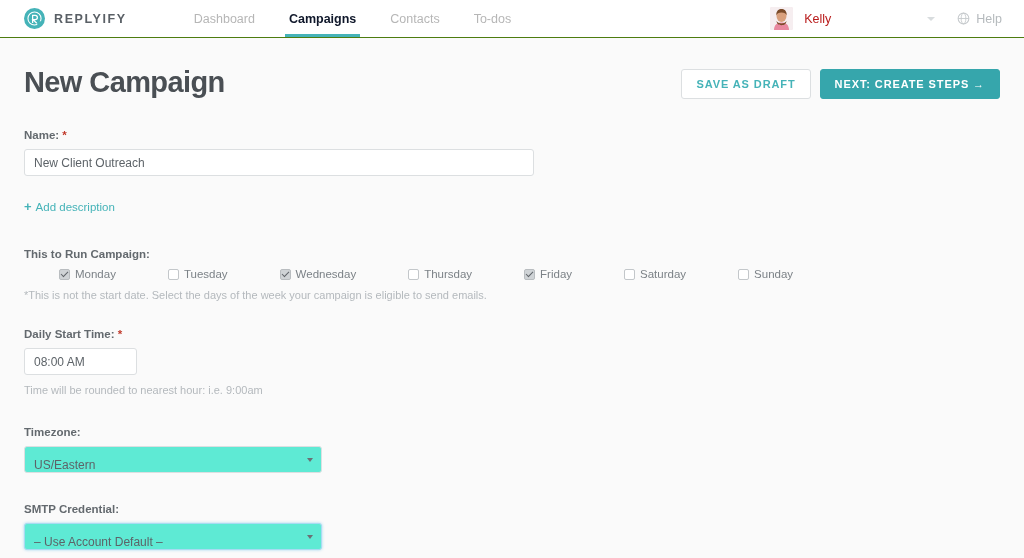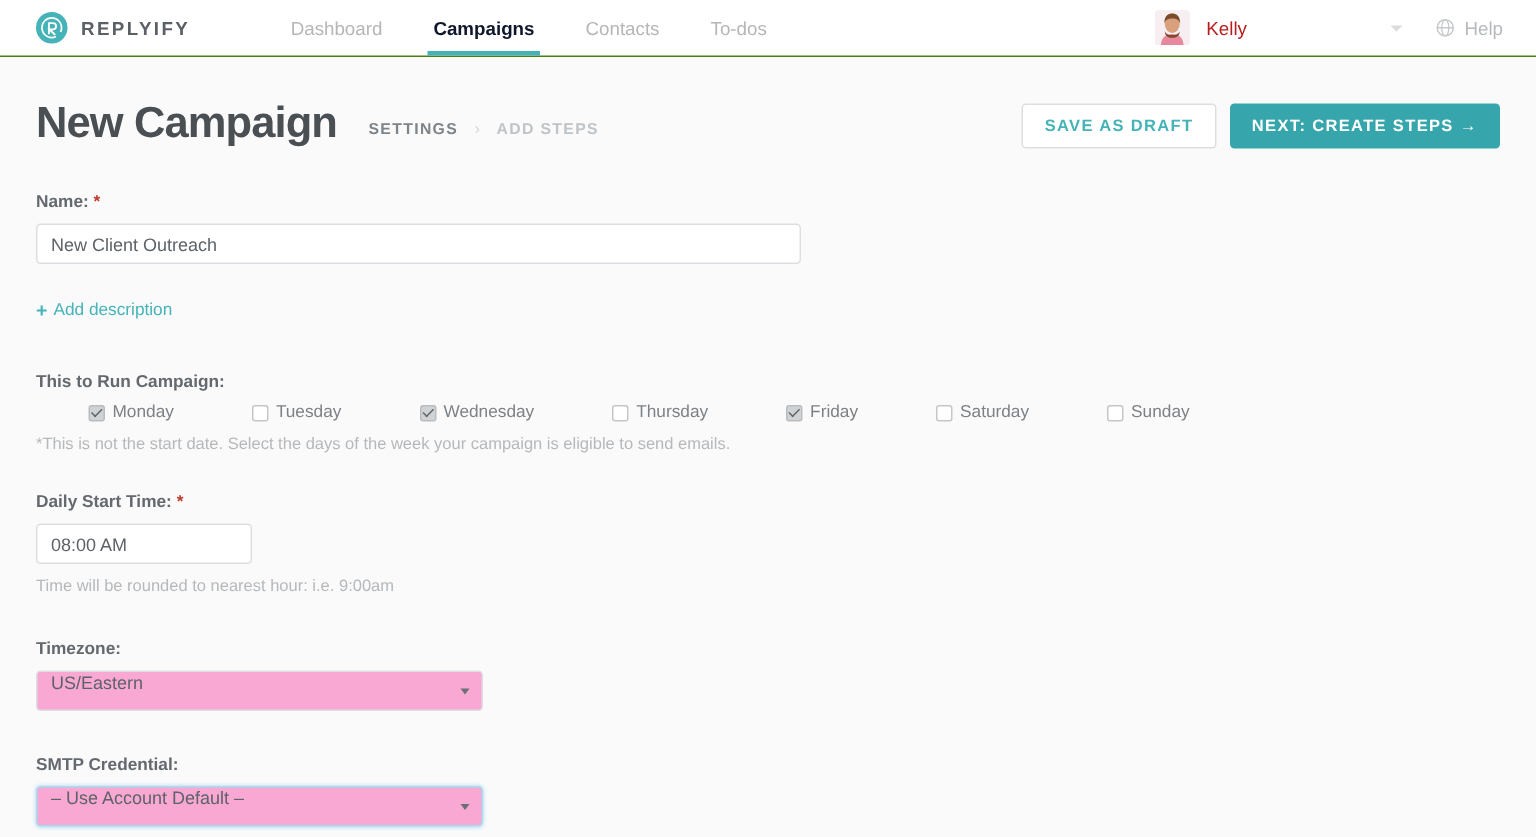--- a/index.html
+++ b/index.html
@@ -182,21 +182,21 @@
     height: 27px;
     border: 1px solid #dcdfe1;
     border-radius: 3px;
     background: #fff;
     font-family: "Liberation Sans", sans-serif;
     font-size: 12px;
     color: #5d6368;
     padding: 0 9px;
     outline: none;
   }
-  .text-input.small { width: 144px; }
+  .text-input.small { width: 113px; }
 
   .addlink {
     display: inline-flex;
     align-items: center;
     gap: 4px;
     margin-top: 24px;
     font-size: 11.5px;
     color: #45b3b8;
     cursor: pointer;
   }
@@ -252,26 +252,26 @@
 
   .select-wrap {
     position: relative;
     width: 298px;
   }
   .select-box {
     width: 100%;
     height: 27px;
     border: 1px solid #dcdfe1;
     border-radius: 3px;
-    background: #f9a8d4;
+    background: #5eead4;
     font-size: 12px;
     color: #5d6368;
     padding: 0 22px 0 9px;
     display: flex;
-    align-items: flex-start;
+    align-items: flex-end;
     cursor: pointer;
   }
   .select-wrap.focus .select-box {
     border-color: #a8dbf2;
     box-shadow: 0 0 3px rgba(130,200,235,0.75);
   }
   .select-arrow {
     position: absolute;
     right: 9px; top: 50%;
     margin-top: -2px;
@@ -330,25 +330,20 @@
       <span>Help</span>
     </span>
   </div>
 </div>
 
 <div class="page">
 
   <div class="pagehead">
     <div class="page-title">New Campaign</div>
 
-    <div class="crumbs">
-      <span class="crumb">SETTINGS</span>
-      <span class="crumb-sep">›</span>
-      <span class="crumb muted">ADD STEPS</span>
-    </div>
 
     <div class="actions">
       <button class="btn btn-ghost">SAVE AS DRAFT</button>
       <button class="btn btn-primary">NEXT: CREATE STEPS →</button>
     </div>
   </div>
 
   <div class="form">
 
     

